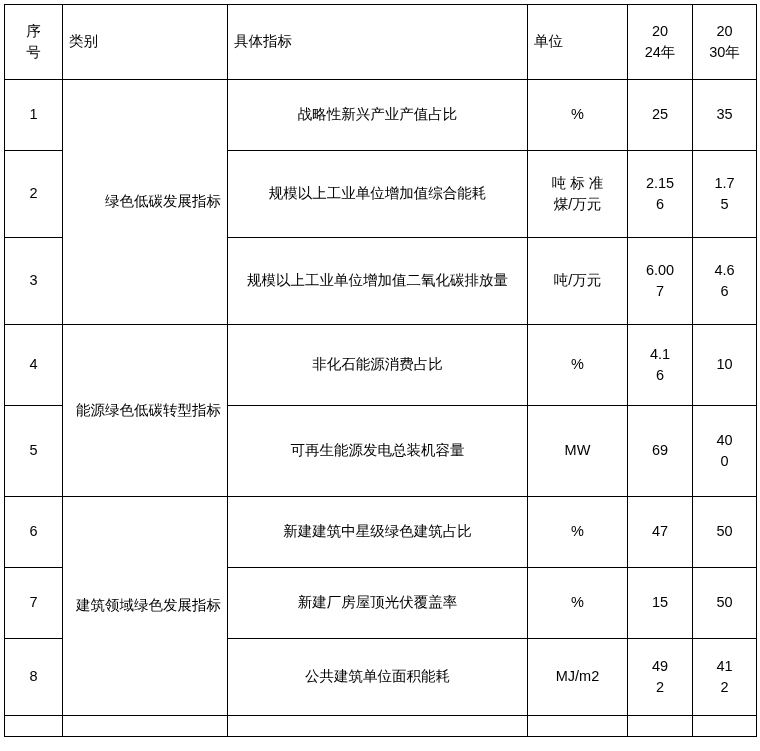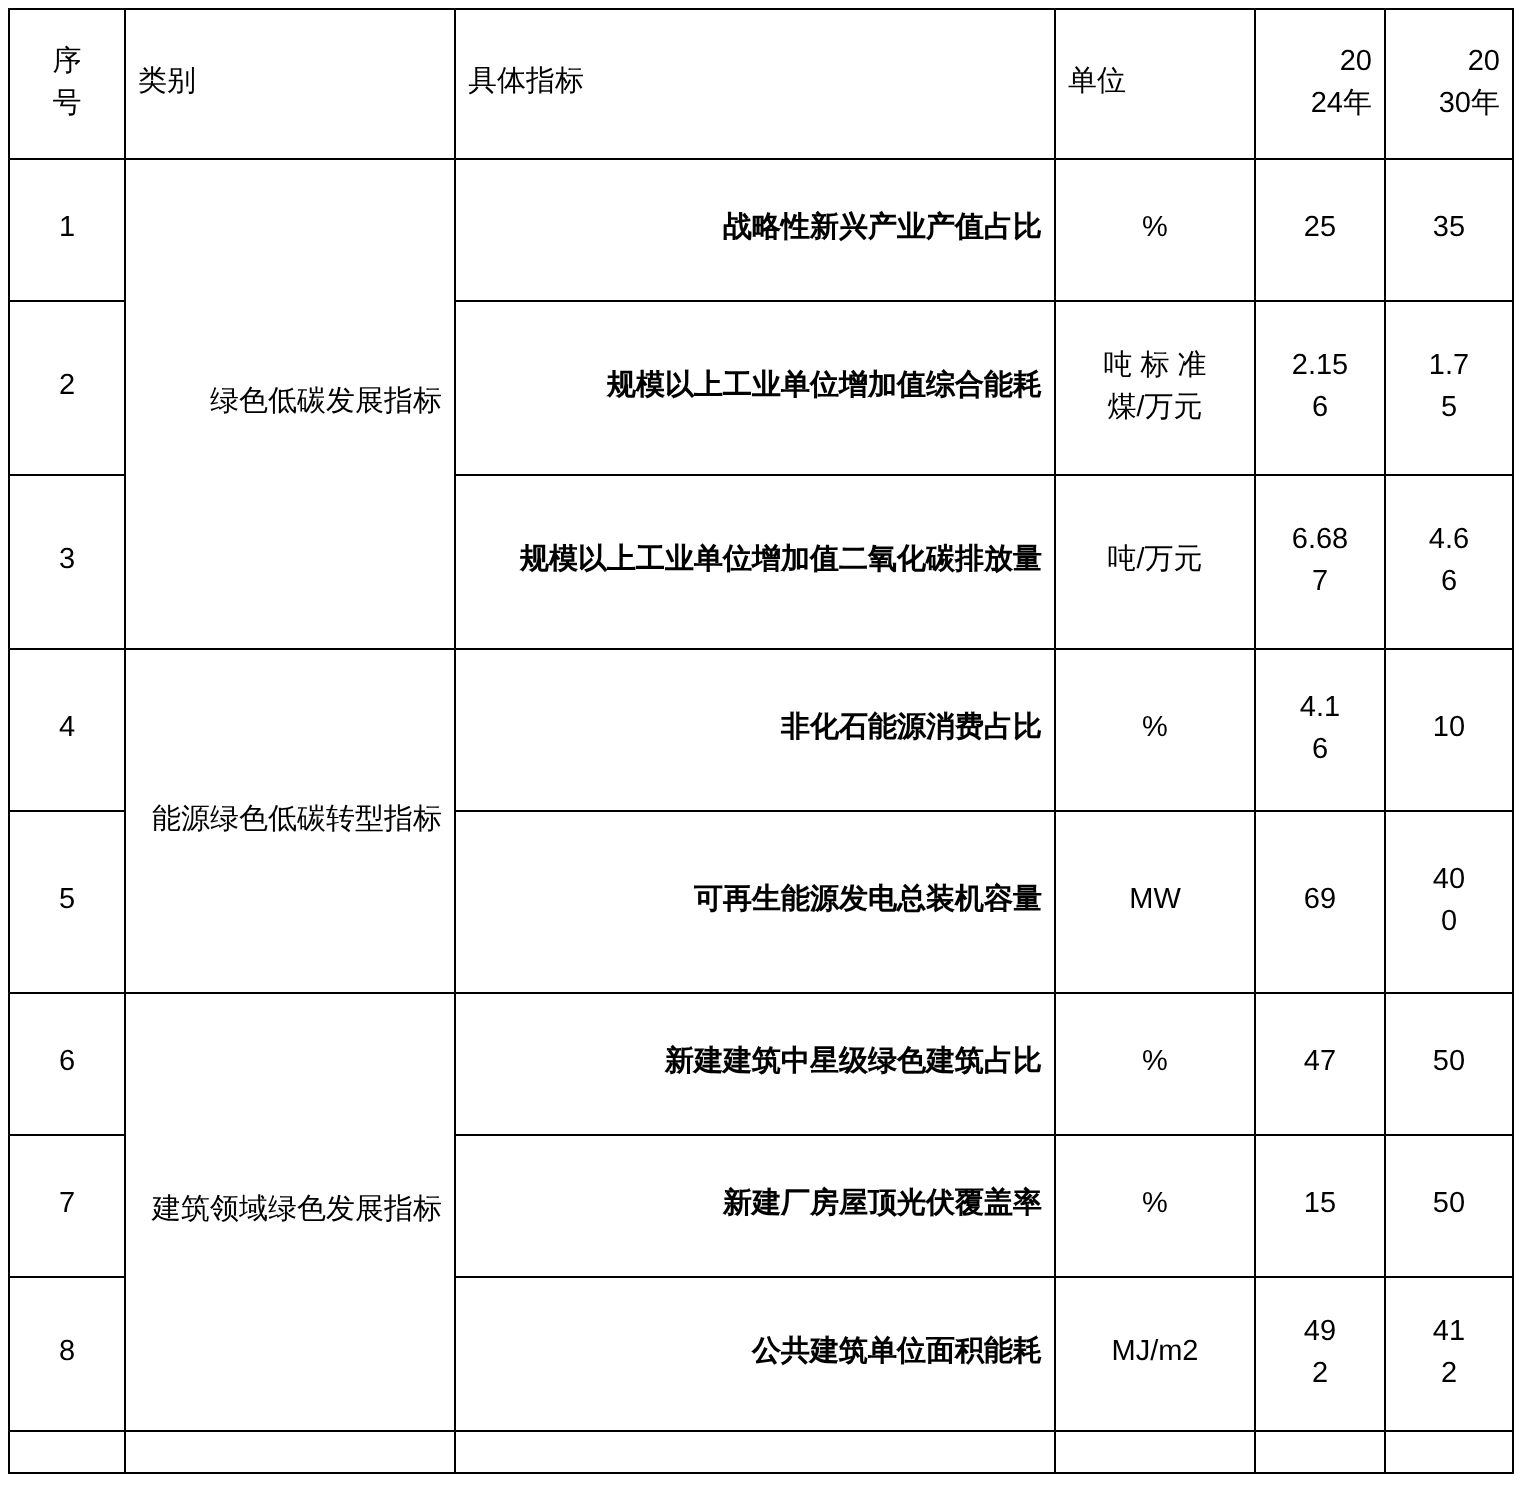--- a/index.html
+++ b/index.html
@@ -37,42 +37,41 @@
   
   col.c-no      { width: 58px; }
   col.c-cat     { width: 165px; }
   col.c-ind     { width: 300px; }
   col.c-unit    { width: 100px; }
   col.c-y2024   { width: 65px; }
   col.c-y2030   { width: 64px; }
 
   .cell-center { text-align: center; }
   .cell-ind {
-    text-align: right;
+    text-align: center;
     padding-left: 28px;
     padding-right: 10px;
-    font-weight: bold;
   }
   .cell-cat {
     text-align: right;
     padding-left: 22px;
     padding-right: 6px;
   }
   .head-row td {
     height: 66px;
   }
   .head-cell {
   }
   .head-no {
     text-align: center;
     letter-spacing: 0;
   }
   .head-no .line { display: block; }
   .year-head {
-    text-align: right;
+    text-align: center;
     padding-right: 8px;
   }
   .year-head .line { display: block; }
   .val {
     text-align: center;
     padding-right: 8px;
   }
   .val .frag1 { display: block; }
   .val .frag2 { display: block; }
   .unit-wrap {
@@ -154,21 +153,21 @@
         </td>
       </tr>
 
       <tr class="r3">
         <td class="cell-center">3</td>
         <td class="cell-ind">规模以上工业单位增加值二氧化碳排放量</td>
         <td class="unit-wrap">
           <span class="line">吨/万元</span>
         </td>
         <td class="val">
-          <span class="frag1">6.68</span>
+          <span class="frag1">6.00</span>
           <span class="frag2">7</span>
         </td>
         <td class="val">
           <span class="frag1">4.6</span>
           <span class="frag2">6</span>
         </td>
       </tr>
 
       <tr class="r4">
         <td class="cell-center">4</td>

